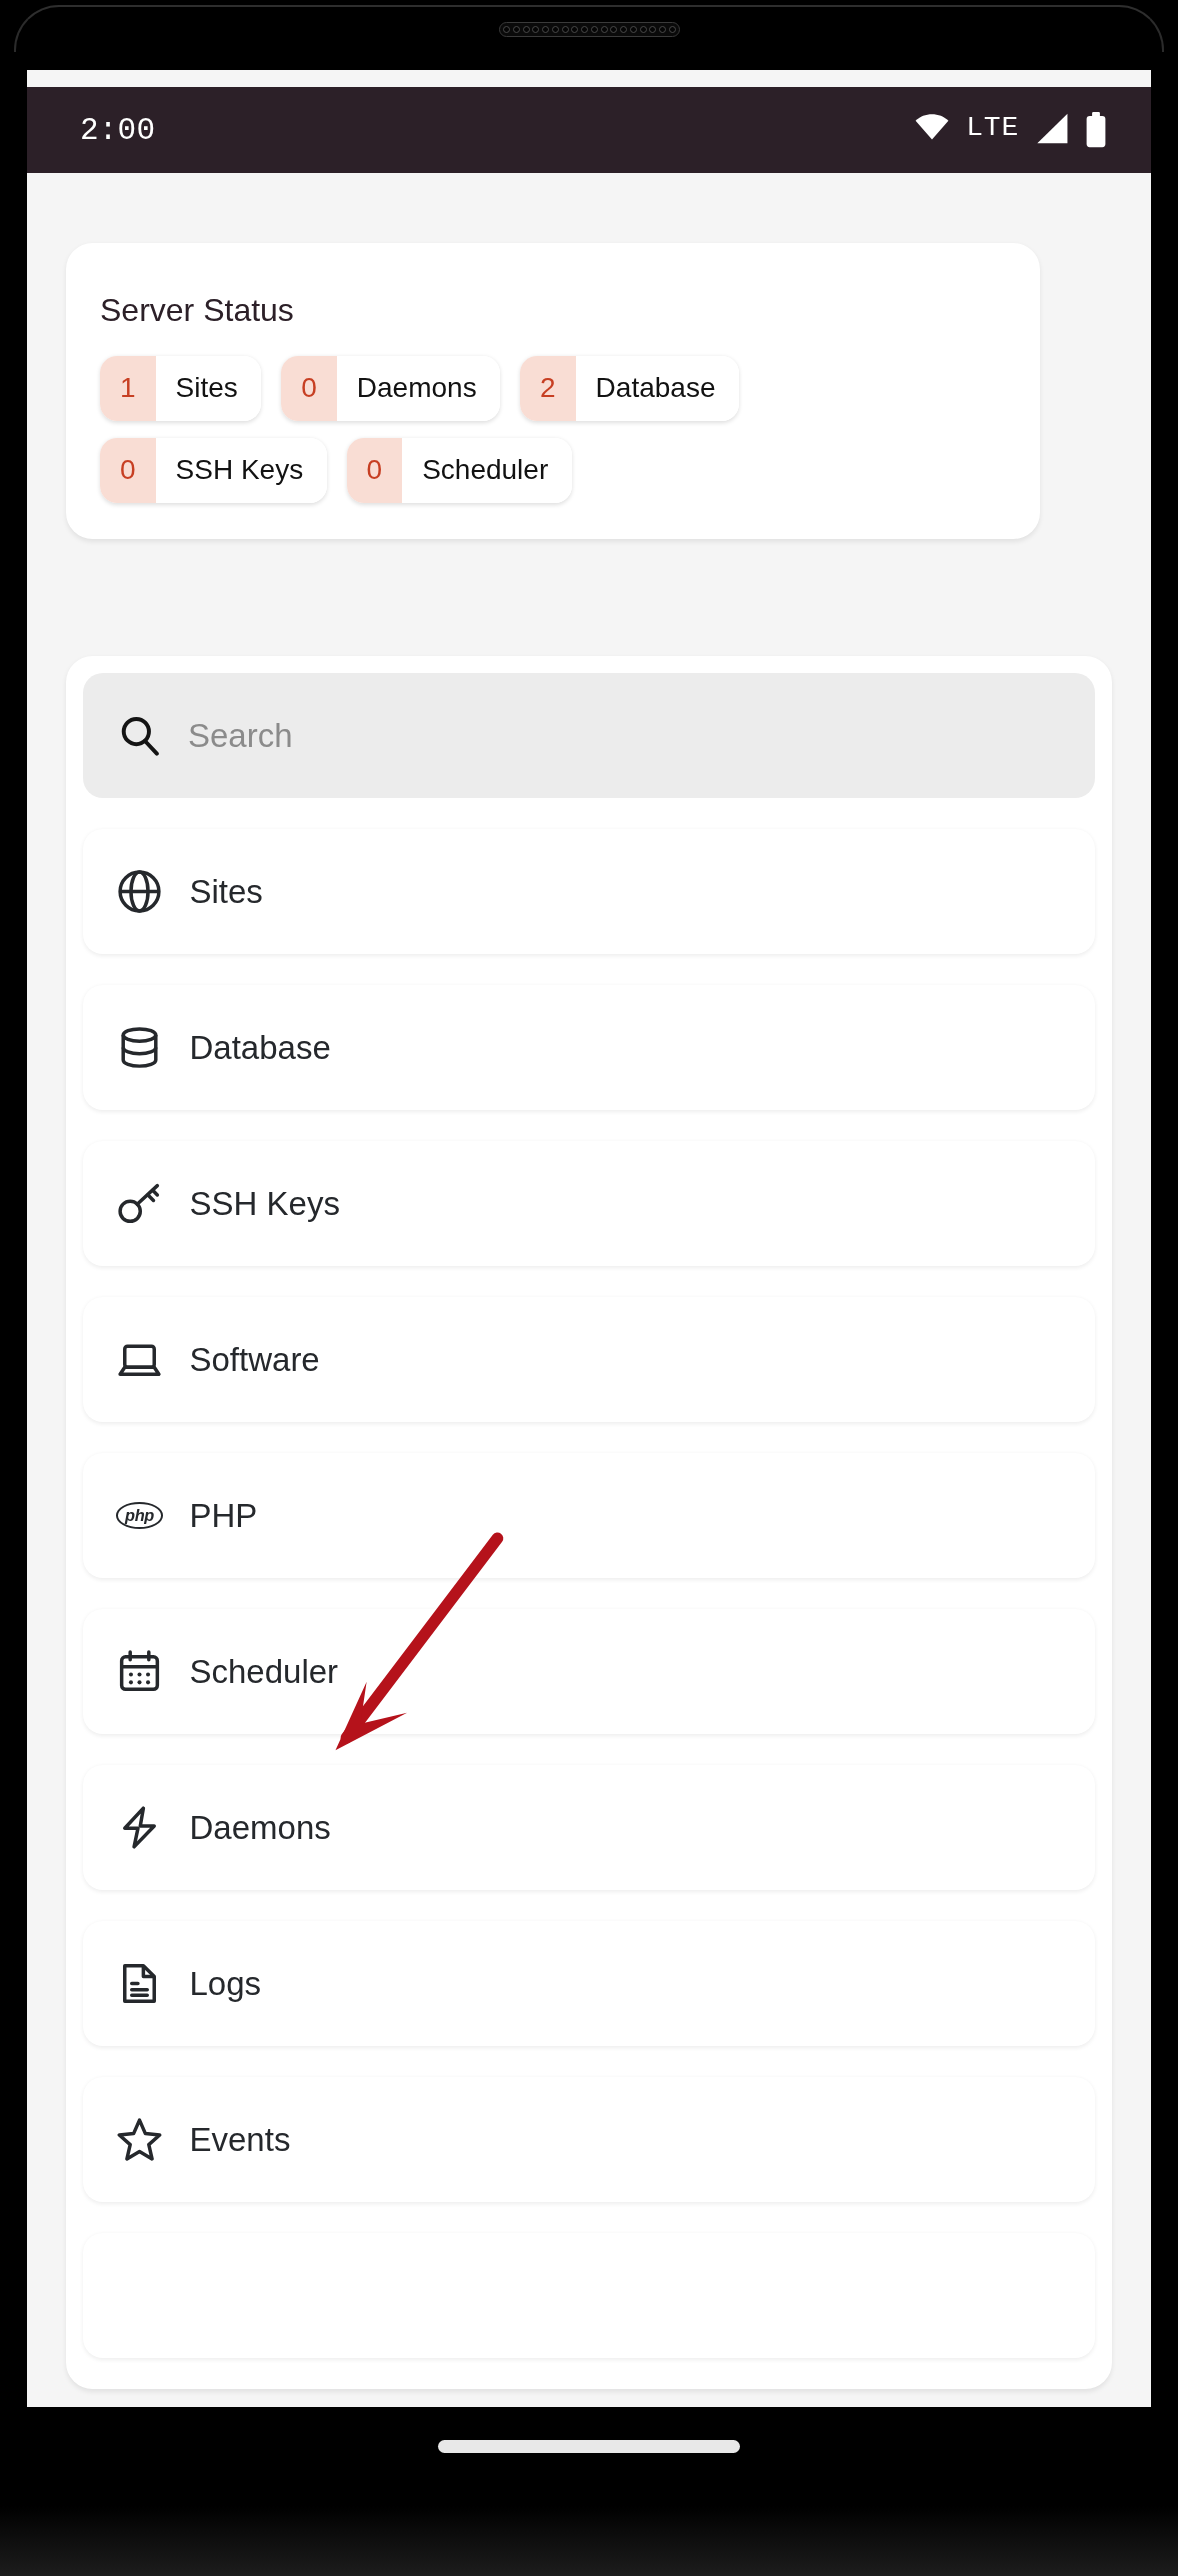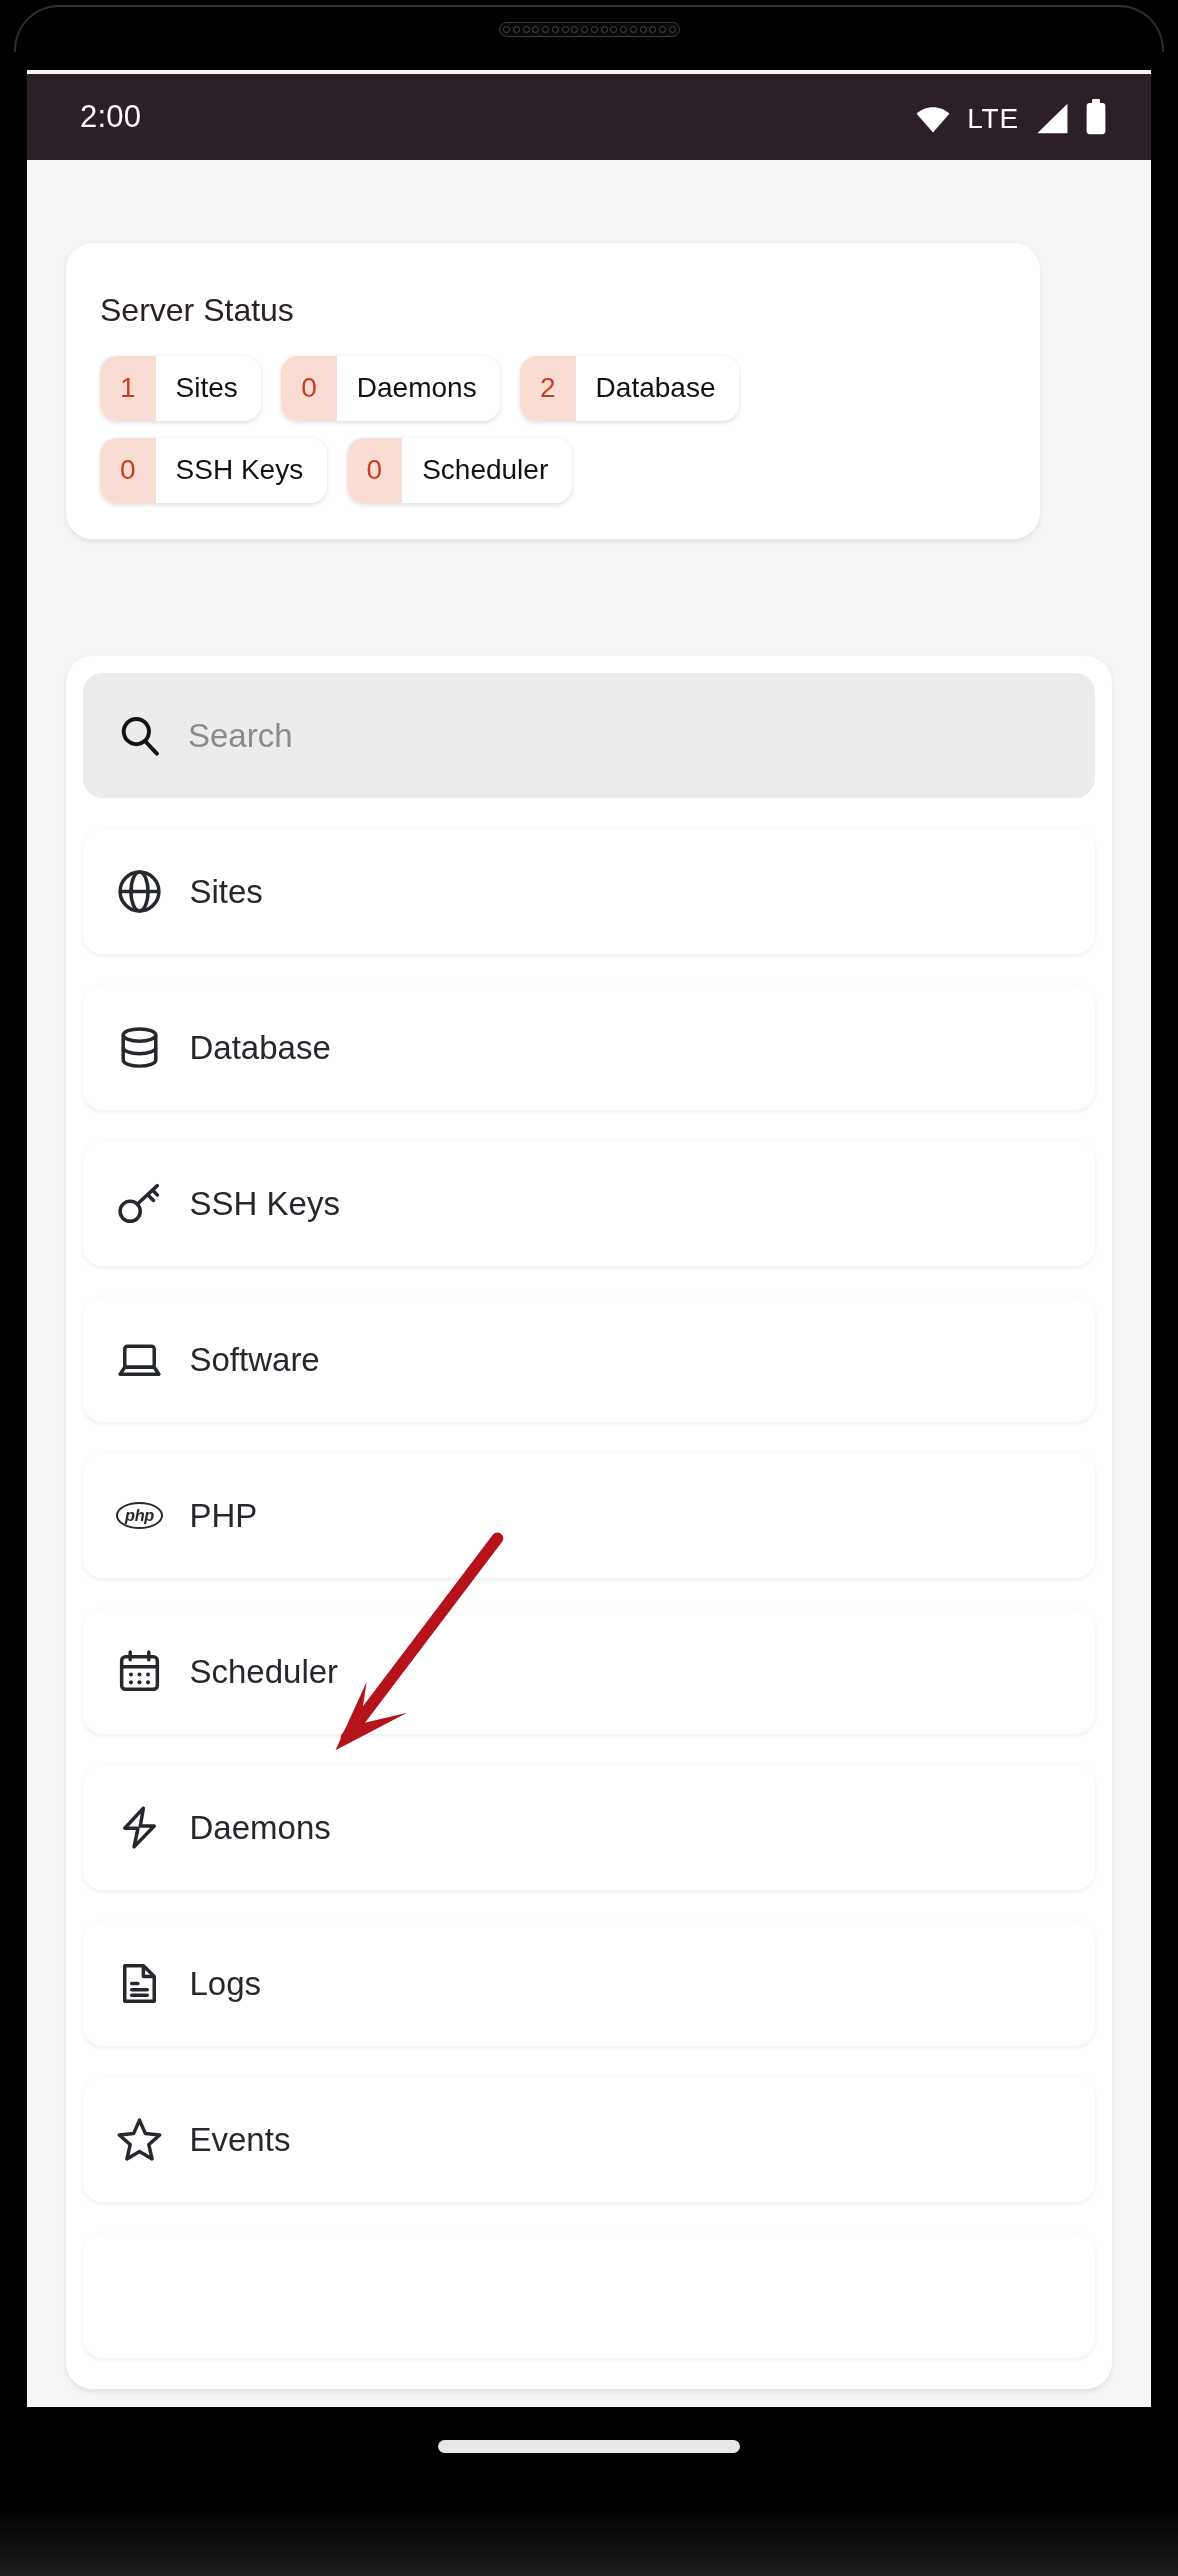--- a/index.html
+++ b/index.html
@@ -54,36 +54,37 @@
     position: absolute;
     left: 27px; top: 70px;
     width: 1124px; height: 2337px;
     background: #f5f5f5;
     overflow: hidden;
   }
 
   
   #status-bar {
     position: absolute;
-    left: 0; top: 4px;
+    left: 0; top: 17px;
     width: 100%; height: 86px;
     background: #2c2028;
     display: flex;
     align-items: center;
     justify-content: space-between;
     padding: 0 44px 0 53px;
+    font-family: Liberation Mono, monospace;
   }
   #clock {
     color: #ffffff;
     font-size: 31px;
     letter-spacing: 0.2px;
   }
   #status-icons {
     display: flex;
-    align-items: flex-end;
+    align-items: flex-start;
     gap: 16px;
   }
   .si { display: block; }
 
   
   #app-bar {
     position: absolute;
     left: 0; top: 86px;
     width: 100%; height: 87px;
     background: #2c2028;

